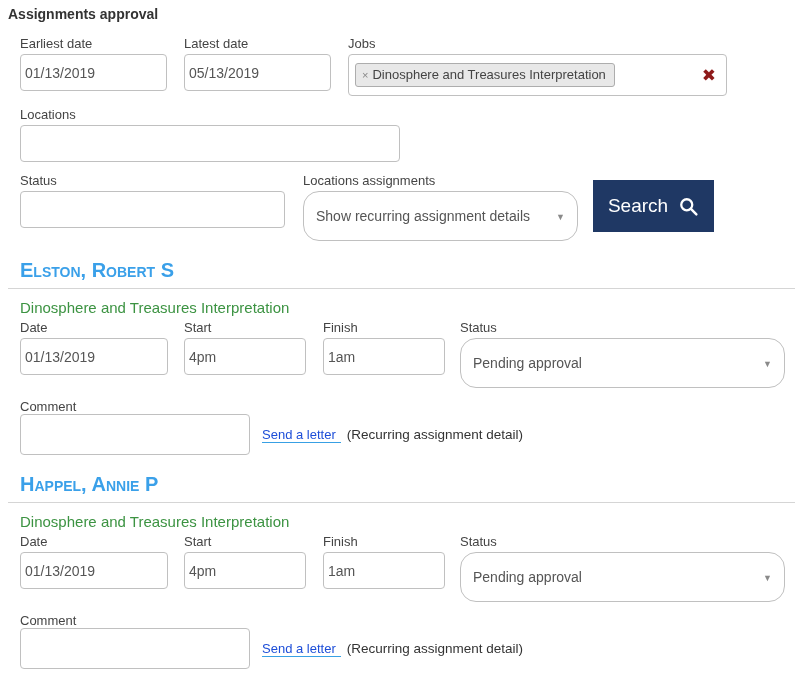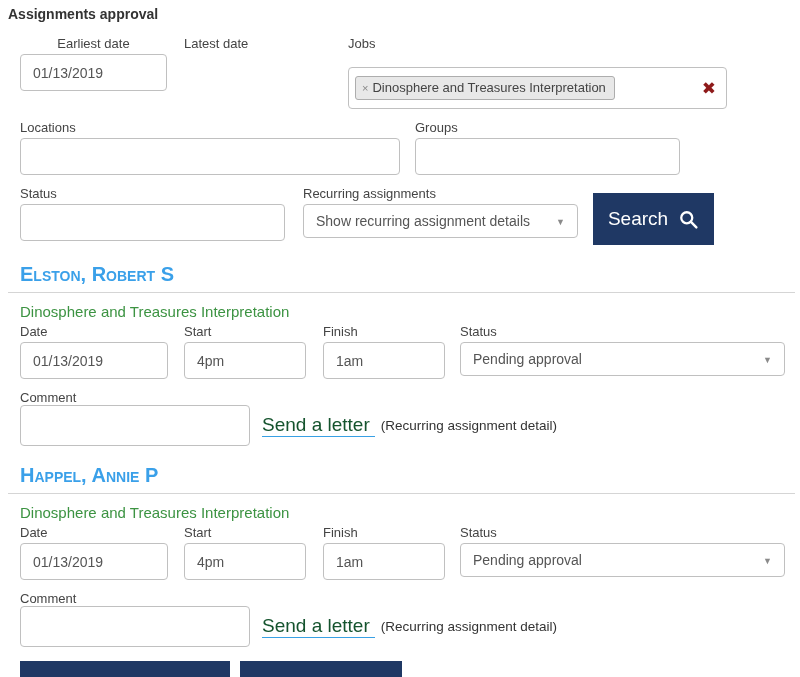--- a/index.html
+++ b/index.html
@@ -21,29 +21,29 @@
   .row { display: flex; align-items: flex-start; margin-bottom: 11px; }
   .field { display: flex; flex-direction: column; }
   .field-label { font-size: 13px; color: #444444; margin-bottom: 3px; }
   .tb {
     border: 1px solid #c0c0c0;
     border-radius: 4px;
     height: 37px;
     font-family: inherit;
     font-size: 14px;
     color: #555555;
-    padding: 0 12px;
+    padding: 0 4px;
     background: #ffffff;
     outline: none;
     width: 100%;
   }
   
-  .w-earliest { width: 147px; margin-right: 17px; align-items: center; }
+  .w-earliest { width: 147px; margin-right: 17px; }
   .w-latest { width: 147px; margin-right: 17px; }
-  .w-jobs { width: 379px; gap: 13px; }
+  .w-jobs { width: 379px; }
   .jobs-box {
     border: 1px solid #c0c0c0;
     border-radius: 4px;
     height: 42px;
     display: flex;
     align-items: center;
     padding: 0 10px 0 6px;
     background: #ffffff;
   }
   .chip {
@@ -67,22 +67,22 @@
     cursor: pointer;
   }
   
   .w-locations { width: 380px; margin-right: 15px; }
   .w-groups { width: 265px; }
   
   .w-status { width: 265px; margin-right: 18px; }
   .w-recurring { width: 275px; margin-right: 15px; }
   .select-box {
     border: 1px solid #c0c0c0;
-    border-radius: 4px;
-    height: 34px;
+    border-radius: 16px;
+    height: 50px;
     display: flex;
     align-items: center;
     padding: 0 12px;
     font-size: 14px;
     color: #555555;
     background: #ffffff;
     cursor: pointer;
     position: relative;
   }
   .select-arrow {
@@ -122,22 +122,22 @@
     margin: 10px 0 4px 20px;
   }
   .w-date { width: 148px; margin-right: 16px; }
   .w-start { width: 122px; margin-right: 17px; }
   .w-finish { width: 122px; margin-right: 15px; }
   .w-pstatus { width: 325px; }
   .w-comment { width: 230px; margin-right: 12px; }
   .tb-comment { height: 41px; }
   .comment-row { align-items: center; margin-bottom: 6px; }
   .send-letter {
-    color: #14532d;
-    font-size: 19px;
+    color: #1d4ed8;
+    font-size: 13px;
     text-decoration: none;
     border-bottom: 1px solid #38a0e4;
     padding-right: 5px;
     cursor: pointer;
   }
   .recurring-note { color: #333333; font-size: 13.5px; margin-left: 6px; }
   
   .actions { display: flex; margin: 14px 0 0 20px; }
   .save-btn { width: 210px; height: 54px; margin-right: 10px; }
   .cancel-btn { width: 162px; height: 54px; }
@@ -149,51 +149,48 @@
 
 <div class="form-area">
 
   <div class="row">
     <div class="field w-earliest">
       <span class="field-label">Earliest date</span>
       <input class="tb" type="text" value="01/13/2019" style="">
     </div>
     <div class="field w-latest">
       <span class="field-label">Latest date</span>
+      <input class="tb" type="text" value="05/13/2019" style="">
     </div>
     <div class="field w-jobs">
       <span class="field-label">Jobs</span>
       <div class="jobs-box">
         <span class="chip">
             <span class="chip-x">×</span>
             <span>Dinosphere and Treasures Interpretation</span>
           </span>
         <span class="jobs-clear">✖</span>
       </div>
     </div>
   </div>
 
   <div class="row">
     <div class="field w-locations">
       <span class="field-label">Locations</span>
       <input class="tb" type="text" value="" style="">
     </div>
-    <div class="field w-groups">
-      <span class="field-label">Groups</span>
-      <input class="tb" type="text" value="" style="">
-    </div>
   </div>
 
   <div class="row">
     <div class="field w-status">
       <span class="field-label">Status</span>
       <input class="tb" type="text" value="" style="">
     </div>
     <div class="field w-recurring">
-      <span class="field-label">Recurring assignments</span>
+      <span class="field-label">Locations assignments</span>
       <div class="select-box">
         <span>Show recurring assignment details</span>
         <span class="select-arrow">▼</span>
       </div>
     </div>
     <button class="btn search-btn">
       <span>Search</span>
       <svg width="21" height="21" viewBox="0 0 24 24">
         <circle cx="10" cy="10" r="6.3" fill="none" stroke="#ffffff" stroke-width="2.6"></circle>
         <line x1="14.8" y1="14.8" x2="21" y2="21" stroke="#ffffff" stroke-width="2.8" stroke-linecap="round"></line>

